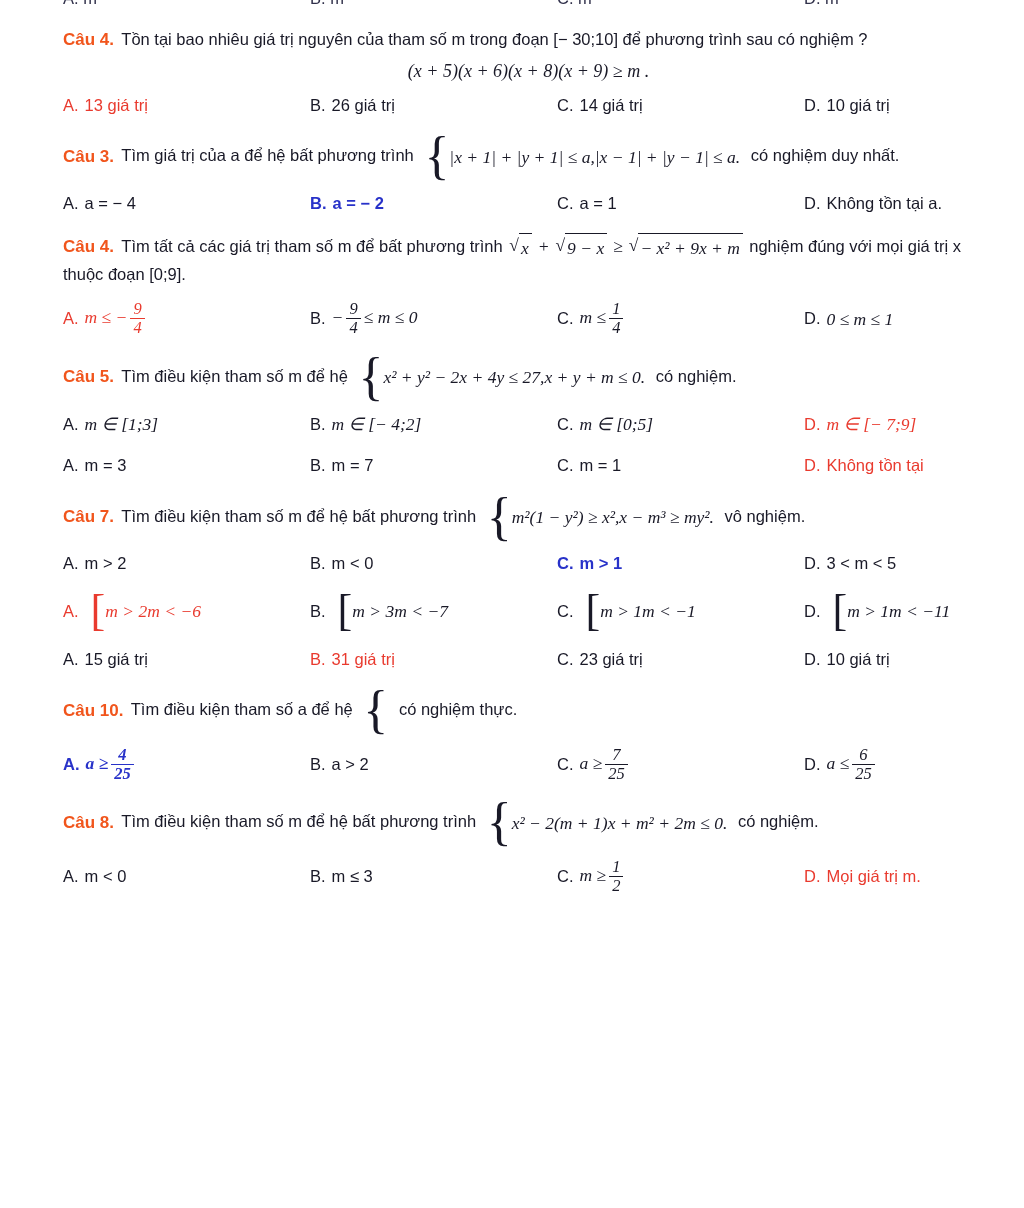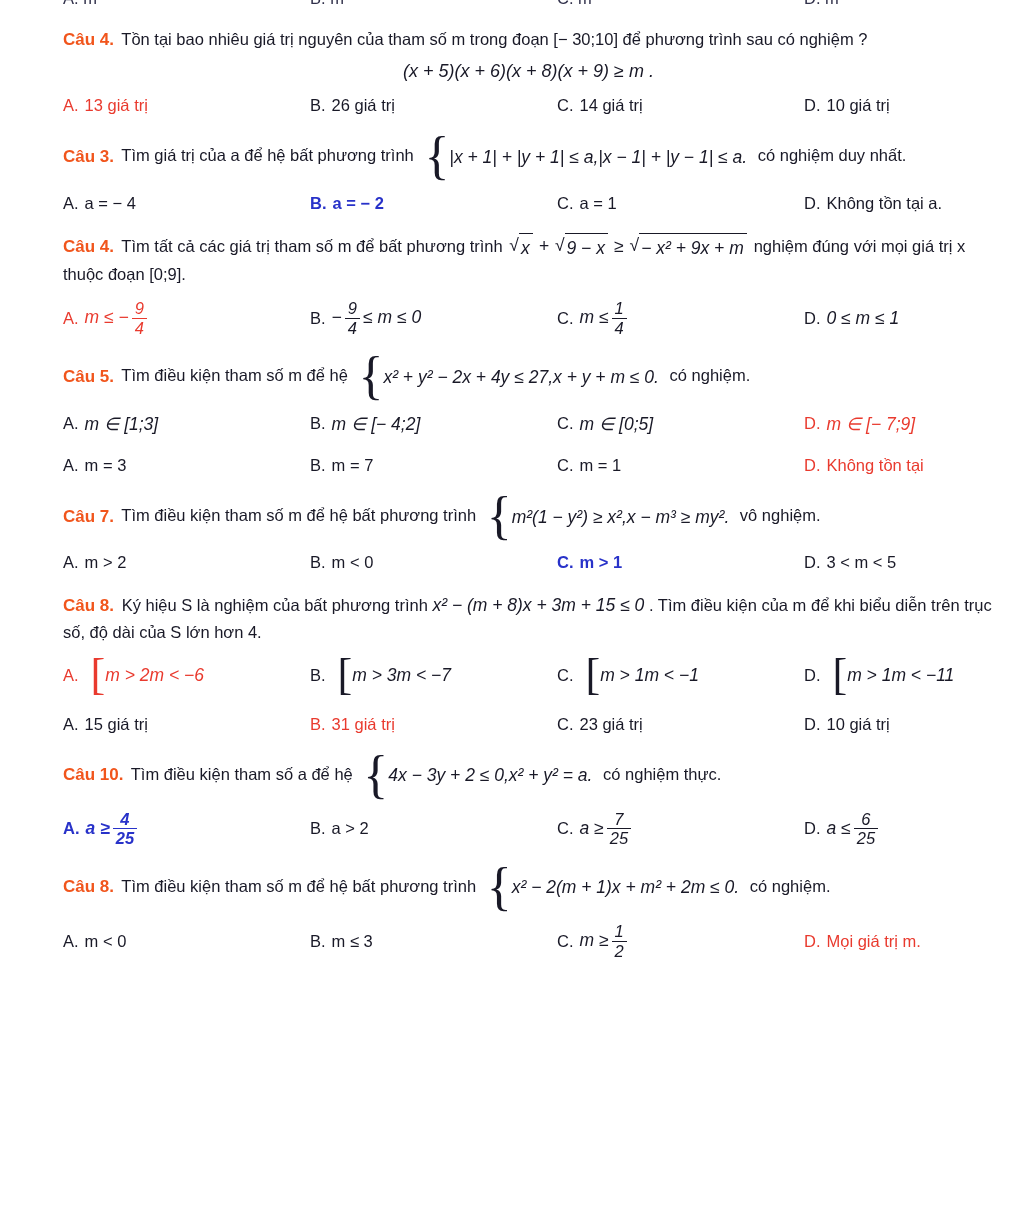--- a/index.html
+++ b/index.html
@@ -18,21 +18,21 @@
   .page{padding:0 30px 0 63px;}
   
   .top-frags{
     display:grid;grid-template-columns:247px 247px 247px auto;
     height:9px;overflow:hidden;color:#30304a;
   }
   .top-frags span{display:block;transform:translateY(-11px);}
   .question{margin-top:18px;}
   .q-head{line-height:1.55;}
   .q-label{color:var(--orange);font-weight:bold;font-size:17px;margin-right:3px;}
-  .math{font-family:Liberation Sans, sans-serif;font-style:italic;font-size:17.5px;}
+  .math{font-family:Liberation Serif, serif;font-style:italic;font-size:17.5px;}
   .q-formula{text-align:center;margin-top:8px;font-size:18px;}
   .answers{
     display:grid;grid-template-columns:247px 247px 247px auto;
     margin-top:12px;align-items:center;
   }
   .answer{display:flex;align-items:center;line-height:1.4;}
   .ans-key{margin-right:6px;}
   .ans-text{white-space:nowrap;}
   .hl-red{color:var(--red);}
   .hl-red .num{border-color:var(--red);}
@@ -259,26 +259,20 @@
         <span class="ans-text">m &gt; 1</span>
       </div>
       <div class="answer">
         <span class="ans-key">D.</span>
         <span class="ans-text">3 &lt; m &lt; 5</span>
       </div>
     </div>
   </section>
 
   <section class="question">
-    <p class="q-head">
-      <span class="q-label">Câu 8.</span>
-      <span>Ký hiệu S là nghiệm của bất phương trình</span>
-      <span class="math">x² − (m + 8)x + 3m + 15 ≤ 0</span>
-      <span>. Tìm điều kiện của m để khi biểu diễn trên trục số, độ dài của S lớn hơn 4.</span>
-    </p>
     <div class="answers">
       <div class="answer hl-red">
         <span class="ans-key">A.</span>
         <span class="sys">
           <span class="sys-brace brace-square">[</span>
           <span class="sys-rows math">
             <span>m &gt; 2</span>
             <span>m &lt; −6</span>
           </span>
         </span>
@@ -336,24 +330,20 @@
       </div>
     </div>
   </section>
 
   <section class="question">
     <p class="q-head">
       <span class="q-label">Câu 10.</span>
       <span>Tìm điều kiện tham số a để hệ</span>
       <span class="sys">
         <span class="sys-brace brace-curly">{</span>
-        <span class="sys-rows math">
-          <span>4x − 3y + 2 ≤ 0,</span>
-          <span>x² + y² = a.</span>
-        </span>
       </span>
       <span>có nghiệm thực.</span>
     </p>
     <div class="answers">
       <div class="answer hl-blue">
         <span class="ans-key">A.</span>
         <span class="ans-text math"><span>a ≥</span><span class="frac">
               <span class="num">4</span>
               <span class="den">25</span>
             </span><span></span></span>

